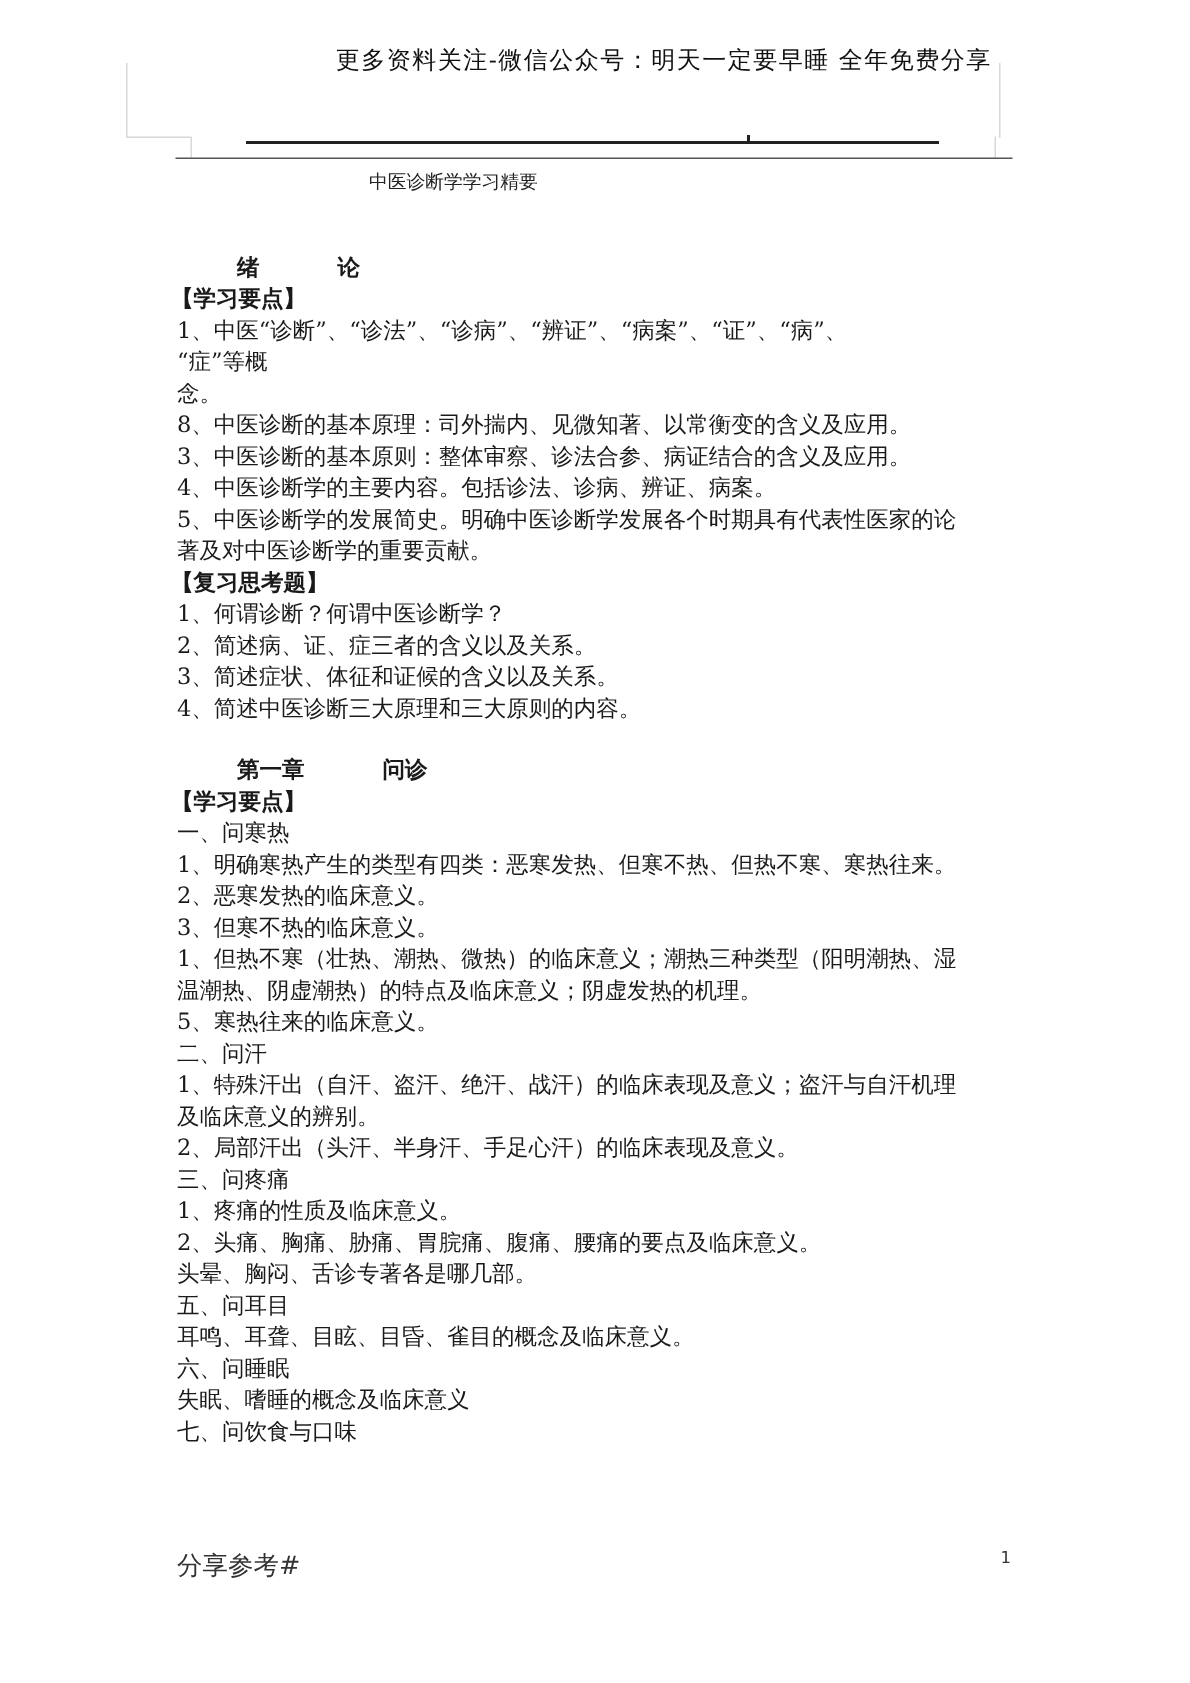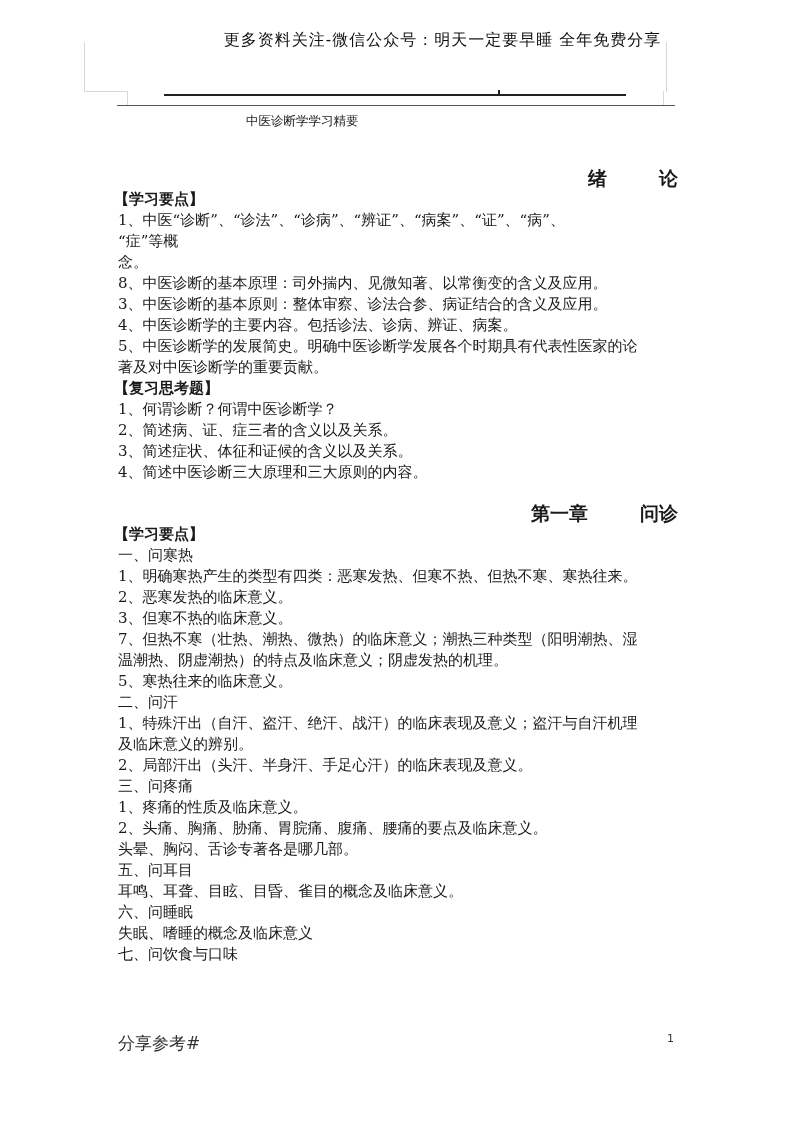--- a/index.html
+++ b/index.html
@@ -12,21 +12,21 @@
   .frame-left2 { position:absolute; left:127px; top:91px; width:1px; height:14px; background:#d8d8d8; }
   .frame-right { position:absolute; left:666px; top:42px; width:1px; height:50px; background:#d8d8d8; }
   .frame-right2 { position:absolute; left:663px; top:91px; width:1px; height:14px; background:#d8d8d8; }
   .rule-thick { position:absolute; left:164px; top:94px; width:462px; height:2px; background:#222; }
   .rule-tick { position:absolute; left:498px; top:90px; width:2px; height:5px; background:#222; }
   .rule-page { position:absolute; left:117px; top:105px; width:558px; height:1px; background:#555; }
   .doc-title { position:absolute; left:246px; top:113px; font-family:"DejaVu Sans","Liberation Sans",sans-serif;
                font-size:12.5px; color:#222; }
   .content { position:absolute; left:118px; top:168px; width:560px; font-size:15px; line-height:21px; }
   .content p { margin:0; white-space:nowrap; }
-  .chap { text-align:right; font-weight:bold; font-family:Liberation Sans, sans-serif; font-size:19px; padding-left:40px; }
+  .chap { text-align:left; font-weight:bold; font-family:Liberation Sans, sans-serif; font-size:15px; padding-left:40px; }
   .chap .gap { display:inline-block; width:52px; }
   .sect { font-weight:bold; font-family:"DejaVu Sans","Liberation Sans",sans-serif; margin-left:-4px !important; }
   .spacer { height:20px; }
   .footer-left { position:absolute; left:118px; top:1032px; font-family:"DejaVu Sans","Liberation Sans",sans-serif; font-size:17px; color:#333; }
   .footer-right { position:absolute; left:667px; top:1032px; font-family:"DejaVu Sans","Liberation Sans",sans-serif; font-size:11px; color:#333; }
 </style>
 </head>
 <body>
 
 <div class="banner">更多资料关注-微信公众号：明天一定要早睡 全年免费分享</div>
@@ -60,21 +60,21 @@
   <p>4、简述中医诊断三大原理和三大原则的内容。</p>
   <div class="spacer"></div>
   <p class="chap">
     <span>第一章</span><span class="gap"></span><span>问诊</span>
   </p>
   <p class="sect">【学习要点】</p>
   <p>一、问寒热</p>
   <p>1、明确寒热产生的类型有四类：恶寒发热、但寒不热、但热不寒、寒热往来。</p>
   <p>2、恶寒发热的临床意义。</p>
   <p>3、但寒不热的临床意义。</p>
-  <p>7、但热不寒（壮热、潮热、微热）的临床意义；潮热三种类型（阳明潮热、湿</p>
+  <p>1、但热不寒（壮热、潮热、微热）的临床意义；潮热三种类型（阳明潮热、湿</p>
   <p>温潮热、阴虚潮热）的特点及临床意义；阴虚发热的机理。</p>
   <p>5、寒热往来的临床意义。</p>
   <p>二、问汗</p>
   <p>1、特殊汗出（自汗、盗汗、绝汗、战汗）的临床表现及意义；盗汗与自汗机理</p>
   <p>及临床意义的辨别。</p>
   <p>2、局部汗出（头汗、半身汗、手足心汗）的临床表现及意义。</p>
   <p>三、问疼痛</p>
   <p>1、疼痛的性质及临床意义。</p>
   <p>2、头痛、胸痛、胁痛、胃脘痛、腹痛、腰痛的要点及临床意义。</p>
   <p>头晕、胸闷、舌诊专著各是哪几部。</p>

